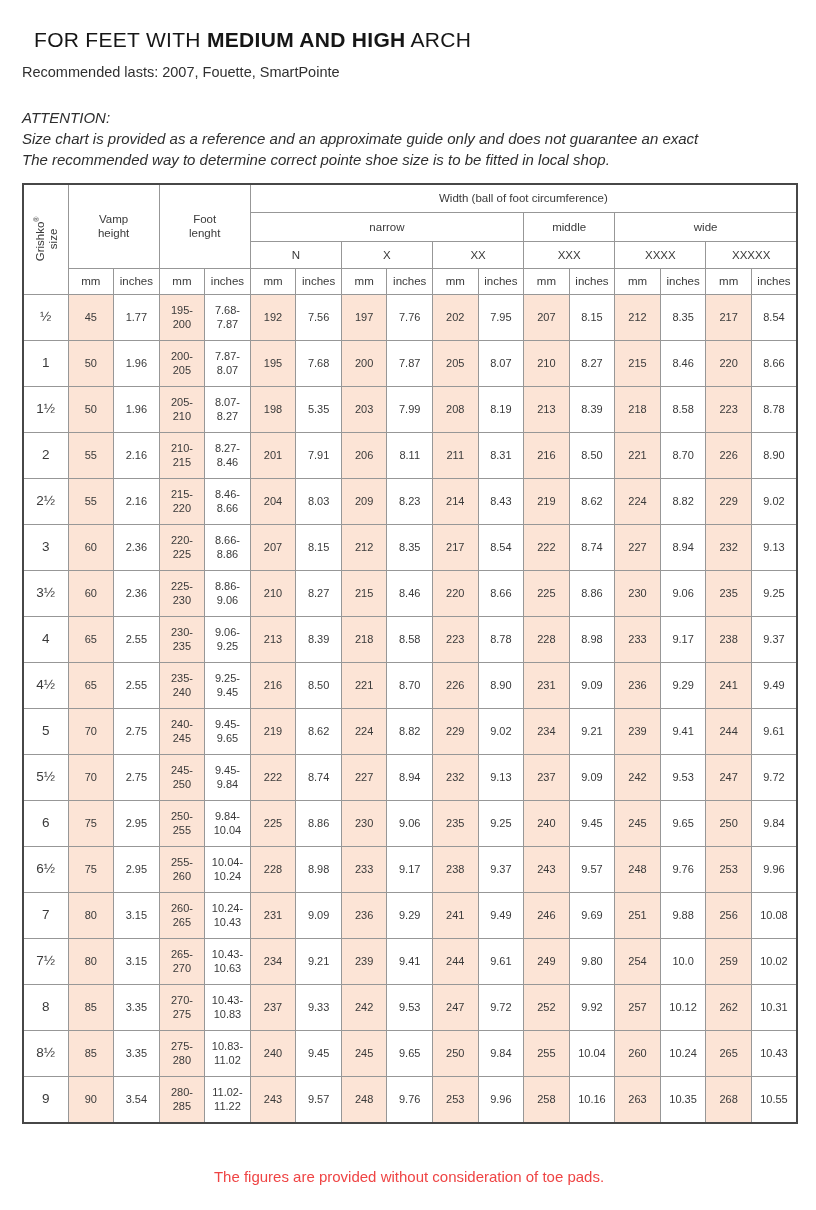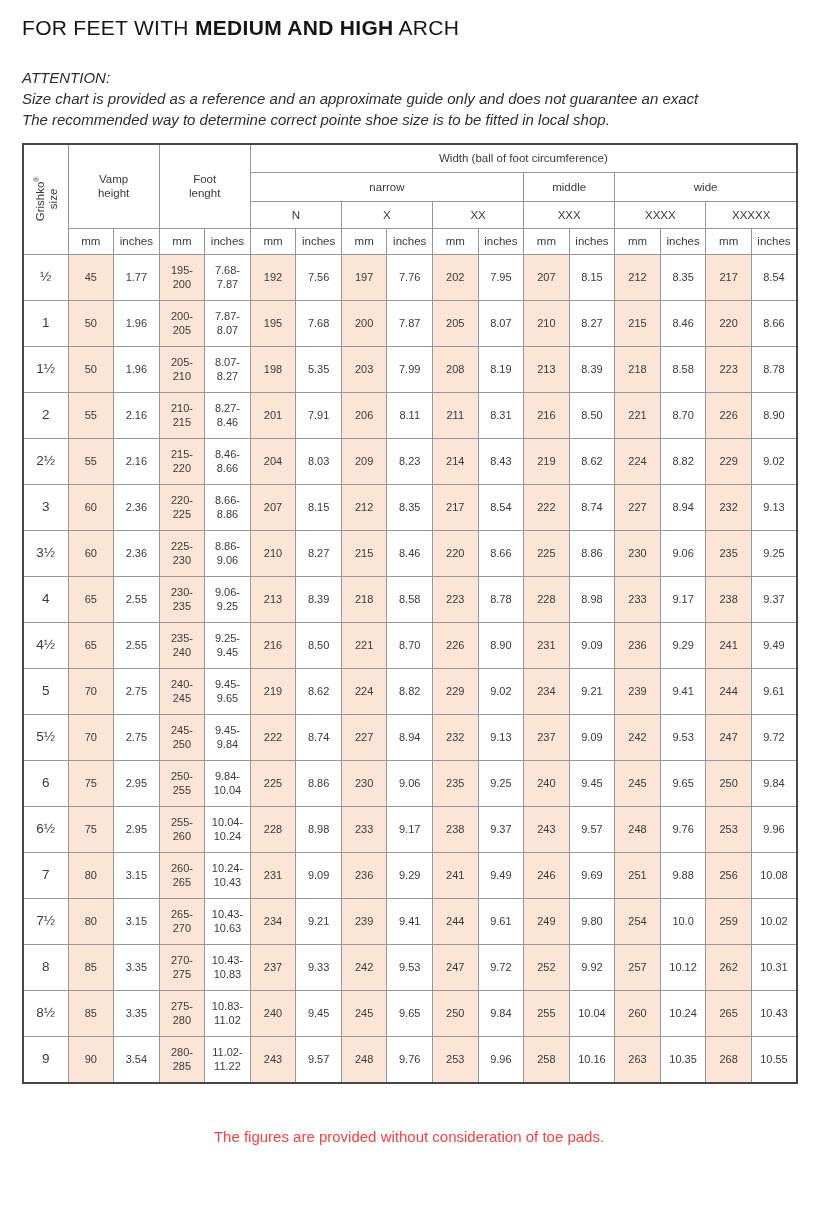--- a/index.html
+++ b/index.html
@@ -5,21 +5,21 @@
   html,body { margin:0; padding:0; background:#ffffff; }
   body {
     width:816px; height:1210px;
     font-family:"Liberation Sans", sans-serif;
     color:#3d3d3d;
     -webkit-font-smoothing:antialiased;
   }
   .page { padding:16px 20px 0 22px; }
 
   .title {
-    margin:0; font-size:21px; font-weight:400; color:#161616;
+    margin:12px; font-size:21px; font-weight:400; color:#161616;
     letter-spacing:0.3px; line-height:24px;
   }
   .title .bold { font-weight:700; }
   .subtitle { margin:5px 0 0 0; font-size:14.5px; color:#303030; }
 
   .attention { margin-top:27px; font-size:15px; line-height:21px; color:#2e2e2e; }
   .attention div { white-space:nowrap;font-style:italic; }
 
   table.size-chart {
     margin-top:13px;
@@ -59,20 +59,21 @@
 
   .footnote { margin-top:44px; text-align:center; font-size:15px; color:#ef4444; }
 </style>
 </head>
 <body>
 
 <div class="page">
 
   <h1 class="title"><span>FOR FEET WITH </span><span class="bold">MEDIUM AND HIGH</span><span> ARCH</span></h1>
 
+  <p class="subtitle">Recommended lasts: 2007, Fouette, SmartPointe</p>
 
   <div class="attention">
     <div>ATTENTION:</div>
     <div>Size chart is provided as a reference and an approximate guide only and does not guarantee an exact</div>
     <div>The recommended way to determine correct pointe shoe size is to be fitted in local shop.</div>
   </div>
 
   <table class="size-chart">
     <colgroup>
       <col style="width:45px">

